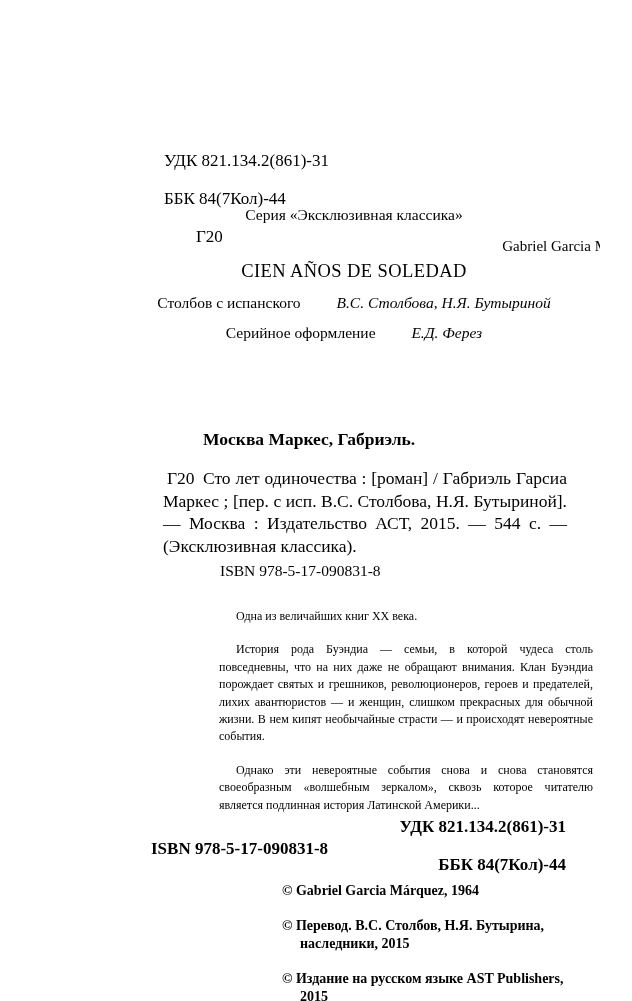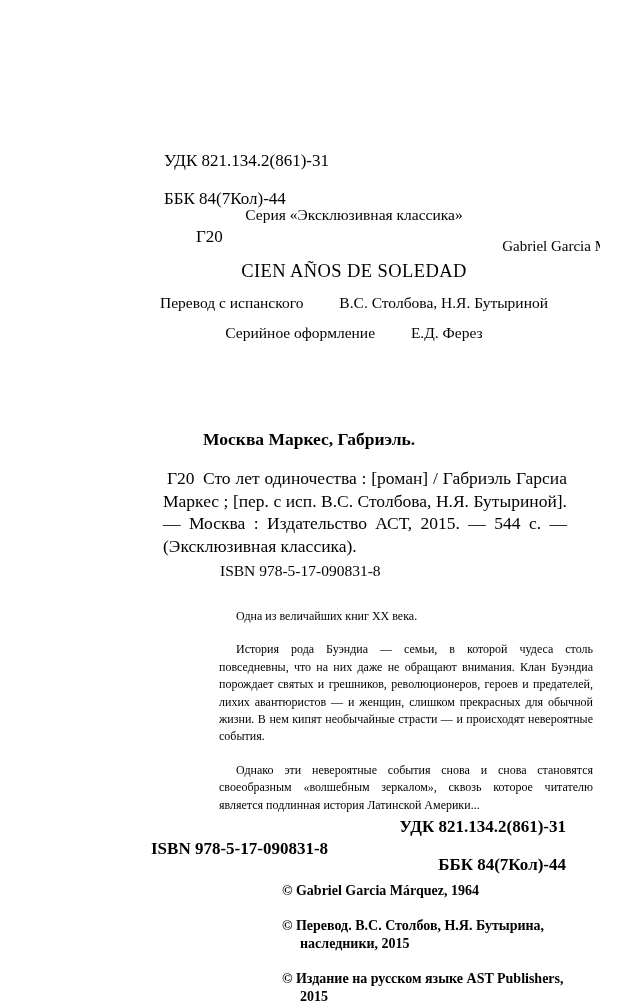--- a/index.html
+++ b/index.html
@@ -8,21 +8,21 @@
     position: relative;
     width: 632px;
     height: 1001px;
     background: #ffffff;
     color: #000000;
     font-family: "Liberation Serif", "DejaVu Serif", serif;
     overflow: hidden;
     margin: 0 auto;
   }
   .center { position: absolute; left: 0; right: 0; text-align: center; padding-left: 12px; }
-  .it { }
+  .it { font-style: italic; }
 
   .head-codes {
     position: absolute;
     left: 100px;
     top: 86px;
     font-size: 17px;
     line-height: 22px;
   }
   .g20-top { margin-left: 48px; }
 
@@ -114,21 +114,21 @@
     <div>ББК 84(7Кол)-44</div>
     <div class="g20-top">Г20</div>
   </div>
 
   <div class="center series-line">Серия «Эксклюзивная классика»</div>
 
   <div class="center author-name">Gabriel Garcia Márquez</div>
   <div class="center orig-title">CIEN AÑOS DE SOLEDAD</div>
 
   <div class="center translation">
-    <span>Перевод с испанского</span>
+    <span>Столбов с испанского</span>
     <span class="it">В.С. Столбова, Н.Я. Бутыриной</span>
   </div>
 
   <div class="center design-line">
     <span>Серийное оформление</span>
     <span class="it">Е.Д. Ферез</span>
   </div>
 
 
   <div class="catalog-author">Москва Маркес, Габриэль.</div>

